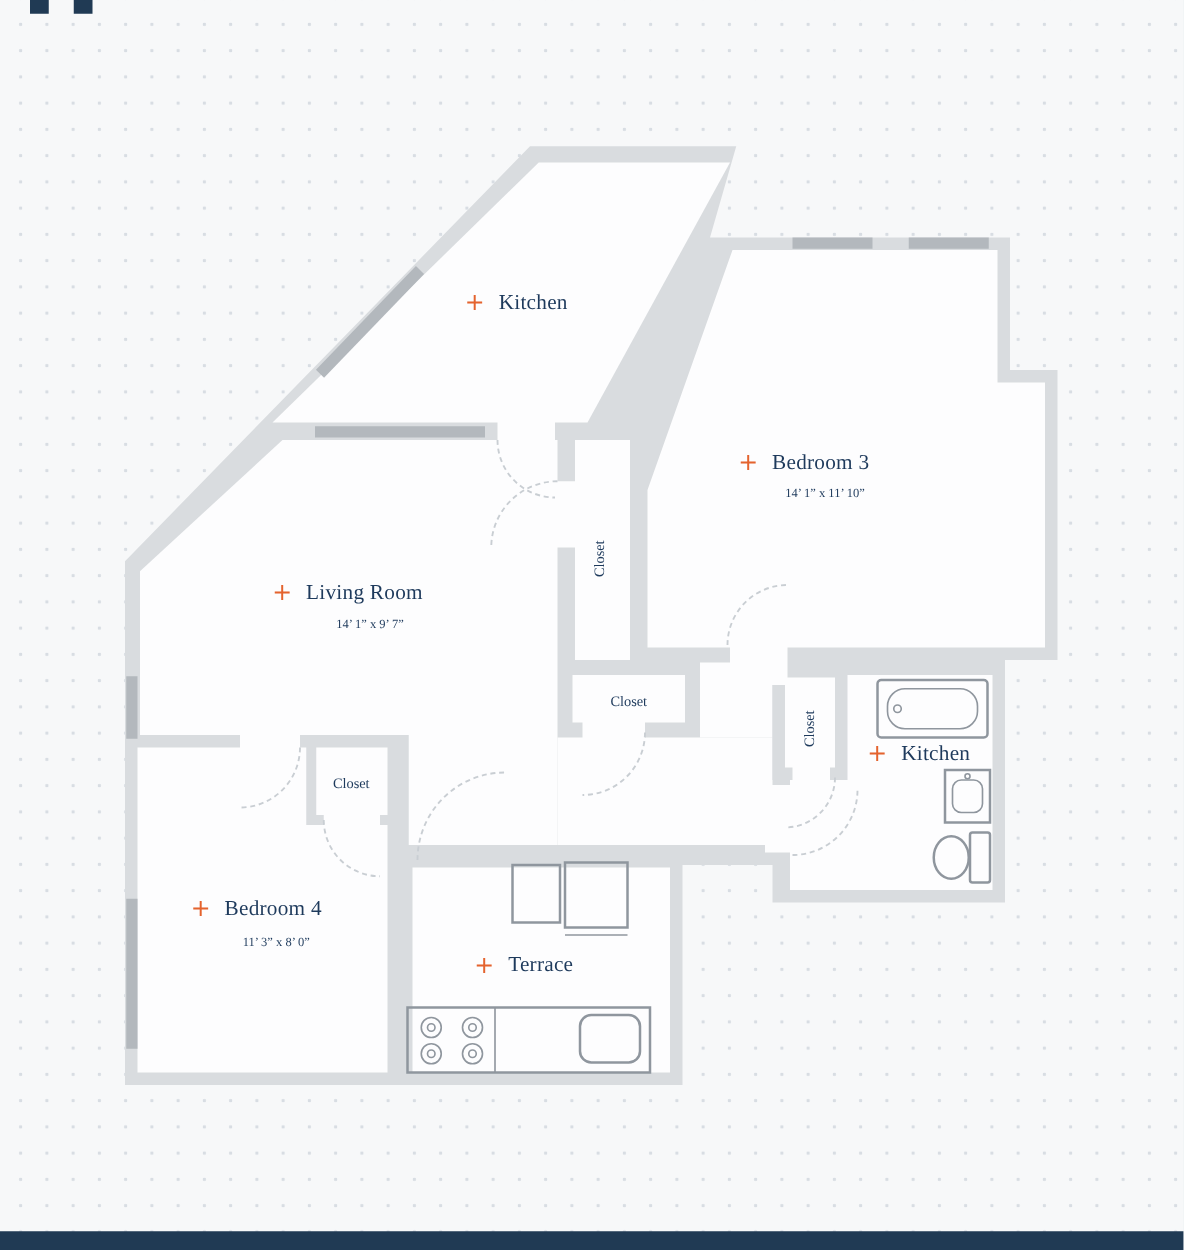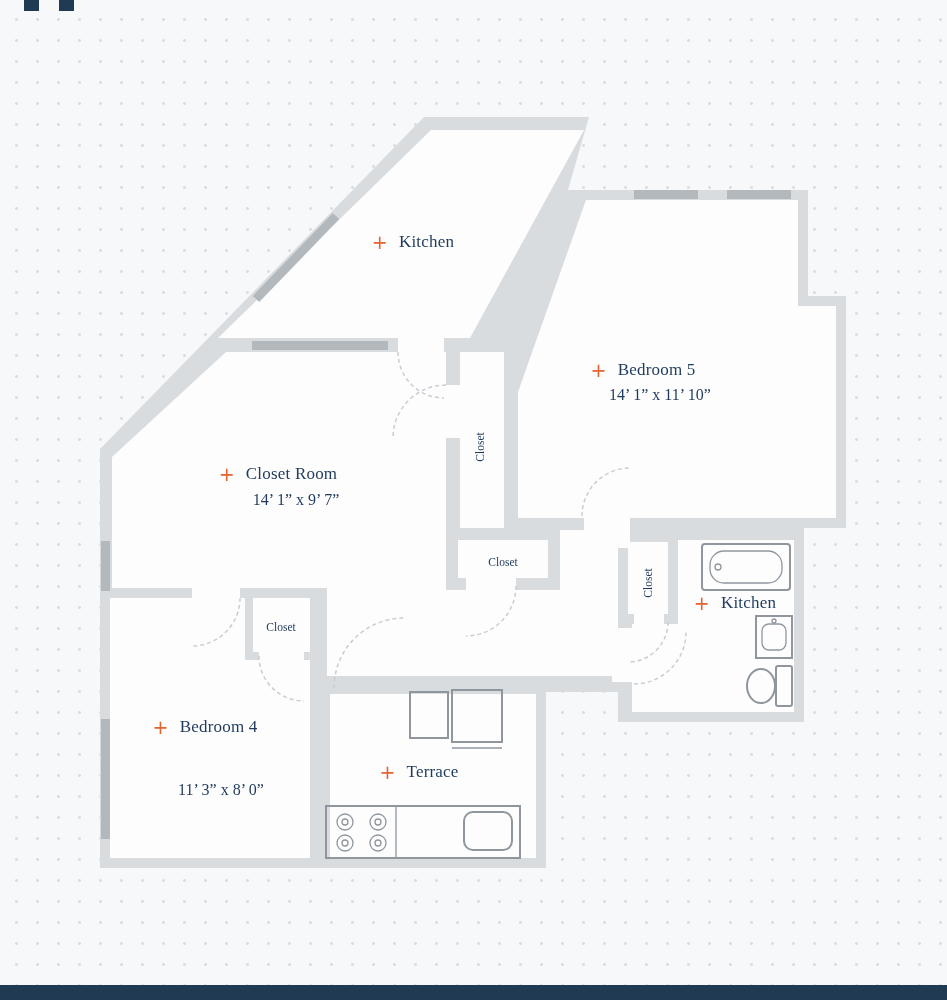--- a/index.html
+++ b/index.html
@@ -15,21 +15,21 @@
   .floor{fill:#fdfdfe;}
   .win{fill:#b3b8bd;}
   .win-line{stroke:#b3b8bd;stroke-width:9;fill:none;}
   .fx{fill:none;stroke:#8f969e;stroke-width:2;}
   .fx-thin{fill:none;stroke:#8f969e;stroke-width:1.3;}
   .arc{fill:none;stroke:#c9ced3;stroke-width:1.5;stroke-dasharray:4 3;}
   .room-label{position:absolute;display:flex;align-items:center;white-space:nowrap;
     transform:translate(-50%,-50%);font-size:17px;letter-spacing:.2px;}
   .room-label .plus{color:#e4632e;font-size:19px;margin-right:11px;line-height:1;
     font-family:"DejaVu Sans",sans-serif;}
-  .room-dims{position:absolute;transform:translate(-50%,-50%);font-size:16px;white-space:nowrap;}
+  .room-dims{position:absolute;transform:translate(-50%,-50%);font-size:10px;white-space:nowrap;}
   .closet-label{position:absolute;transform:translate(-50%,-50%);font-size:11.5px;white-space:nowrap;}
   .closet-label.rot{transform:translate(-50%,-50%) rotate(-90deg);}
   .win-square{position:absolute;top:0;width:15px;height:11px;background:#203a54;}
   .footer-bar{position:absolute;left:0;bottom:0;width:100%;height:15px;background:#203a54;}
 </style>
 </head>
 <body>
 
 <div class="stage">
 
@@ -140,40 +140,40 @@
     </g>
   </svg>
 
   <div class="room-label" style="left:413px;top:242px;">
     <span class="plus">+</span>
     <span>Kitchen</span>
   </div>
 
   <div class="room-label" style="left:643px;top:370px;">
     <span class="plus">+</span>
-    <span>Bedroom 5</span>
+    <span>Bedroom 3</span>
   </div>
   <div class="room-dims" style="left:660px;top:395px;">14’ 1” x 11’ 10”</div>
 
   <div class="room-label" style="left:278px;top:474px;">
     <span class="plus">+</span>
-    <span>Closet Room</span>
+    <span>Living Room</span>
   </div>
   <div class="room-dims" style="left:296px;top:500px;font-family:Liberation Serif, serif;">14’ 1” x 9’ 7”</div>
 
   <div class="room-label" style="left:735px;top:603px;">
     <span class="plus">+</span>
     <span>Kitchen</span>
   </div>
 
   <div class="room-label" style="left:205px;top:727px;">
     <span class="plus">+</span>
     <span>Bedroom 4</span>
   </div>
-  <div class="room-dims" style="left:221px;top:754px;margin-top:36px;">11’ 3” x 8’ 0”</div>
+  <div class="room-dims" style="left:221px;top:754px;">11’ 3” x 8’ 0”</div>
 
   <div class="room-label" style="left:419px;top:772px;">
     <span class="plus">+</span>
     <span>Terrace</span>
   </div>
 
   <div class="closet-label rot" style="left:480px;top:447px;">Closet</div>
   <div class="closet-label" style="left:503px;top:562px;">Closet</div>
   <div class="closet-label rot" style="left:648px;top:583px;">Closet</div>
   <div class="closet-label" style="left:281px;top:627px;">Closet</div>

